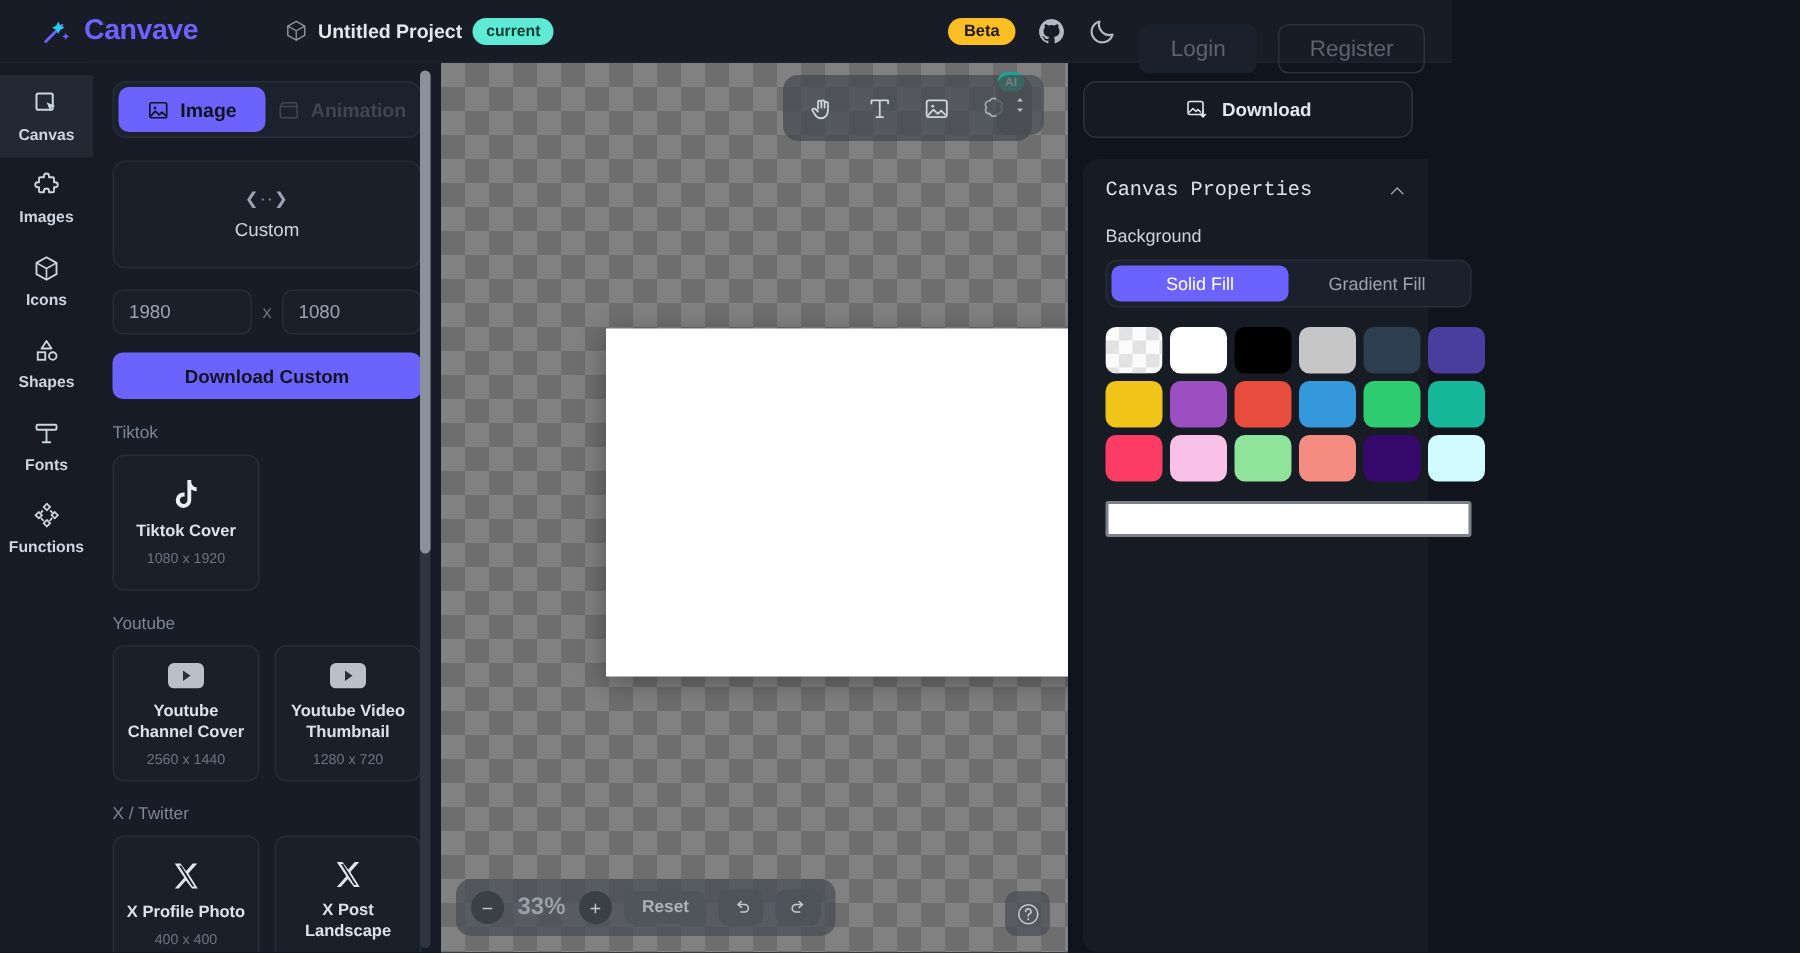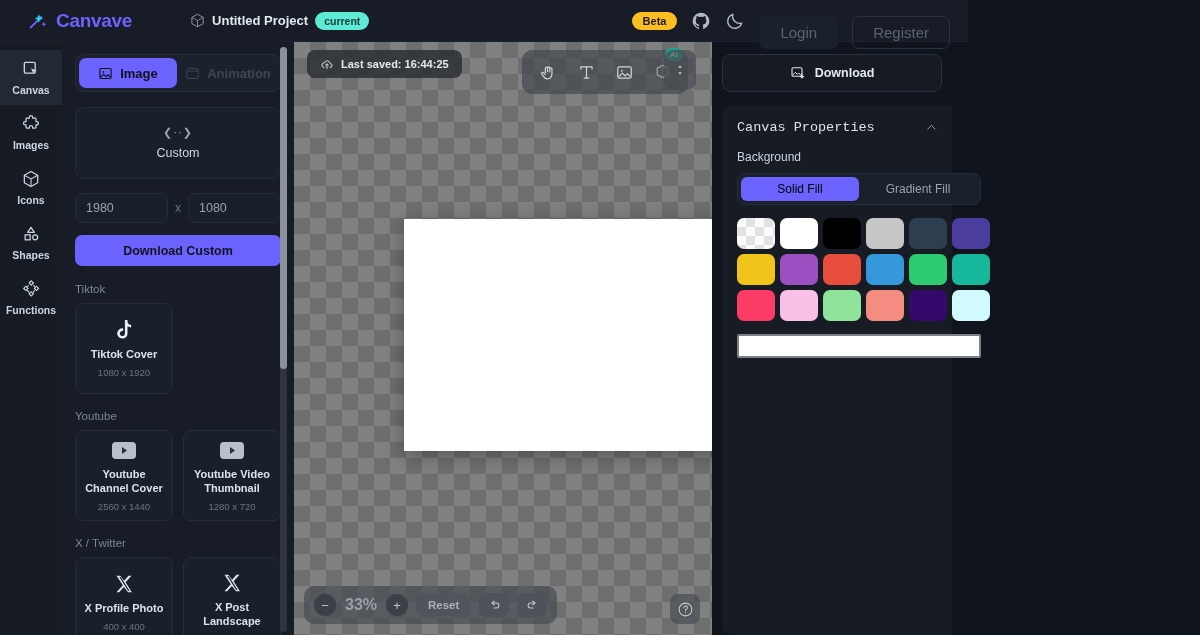--- a/index.html
+++ b/index.html
@@ -215,21 +215,21 @@
   .sub-label { font-size: 12px; color: #cbd5e1; margin: 15px 0 9px; }
   .fill-seg {
     display: flex; background: #1b212c; border: 1px solid #262d3a;
     border-radius: 8px; padding: 3px; margin-right: -1px; width: 244px;
   }
   .fill-btn {
     flex: 1; height: 24px; border-radius: 6px; font-size: 12px;
     display: flex; align-items: center; justify-content: center;
     color: #9aa3b2; cursor: pointer;
   }
-  .fill-btn.on { background: #6c63ff; color: #000000; }
+  .fill-btn.on { background: #6c63ff; color: #ffffff; }
   .swatches { display: grid; grid-template-columns: repeat(6, 38px); gap: 5px; margin-top: 13px; }
   .sw { width: 38px; height: 31px; border-radius: 7px; cursor: pointer; }
   .sw.checker-sw {
     background-image:
       linear-gradient(45deg, #e2e2e2 25%, transparent 25%, transparent 75%, #e2e2e2 75%),
       linear-gradient(45deg, #e2e2e2 25%, transparent 25%, transparent 75%, #e2e2e2 75%);
     background-size: 18px 18px; background-position: 0 0, 9px 9px; background-color: #fbfbfb;
   }
   .color-preview {
     margin-top: 13px; height: 24px; width: 244px;
@@ -294,20 +294,27 @@
         </svg>
         <div class="rail-label">Icons</div>
       </div>
       <div class="rail-item">
         <svg viewBox="0 0 24 24">
           <path d="M12 4 l4 6 h-8 z" fill="none" stroke="#cbd5e1" stroke-width="1.5" stroke-linejoin="round"></path>
           <rect x="5" y="13" width="6" height="6" fill="none" stroke="#cbd5e1" stroke-width="1.5"></rect>
           <circle cx="17" cy="16" r="3" fill="none" stroke="#cbd5e1" stroke-width="1.5"></circle>
         </svg>
         <div class="rail-label">Shapes</div>
+      </div>
+      <div class="rail-item">
+        <svg viewBox="0 0 24 24">
+          <rect x="4" y="5" width="16" height="4" rx="1" fill="none" stroke="#cbd5e1" stroke-width="1.5"></rect>
+          <path d="M12 9 V19 M9 19 h6" fill="none" stroke="#cbd5e1" stroke-width="1.5" stroke-linecap="round"></path>
+        </svg>
+        <div class="rail-label">Fonts</div>
       </div>
       <div class="rail-item">
         <svg viewBox="0 0 24 24">
           <g fill="none" stroke="#cbd5e1" stroke-width="1.4">
             <rect x="10.5" y="3" width="3.6" height="3.6" transform="rotate(45 12.3 4.8)"></rect>
             <rect x="4" y="9.5" width="3.6" height="3.6" transform="rotate(45 5.8 11.3)"></rect>
             <rect x="16.8" y="9.5" width="3.6" height="3.6" transform="rotate(45 18.6 11.3)"></rect>
             <rect x="10.5" y="16" width="3.6" height="3.6" transform="rotate(45 12.3 17.8)"></rect>
             <path d="M9 7.5 L7.5 9.5 M15 7.5 L16.8 9.5 M7.5 13.5 L9.8 16 M16.5 13.5 L14.5 16"></path>
           </g>
@@ -409,27 +416,20 @@
 
       <div class="panel-scroll">
           <i></i>
         </div>
     </div>
 
     <div class="canvas-wrap">
       <div class="checker"></div>
       <div class="artboard"></div>
 
-      <div class="saved-pill">
-        <svg viewBox="0 0 24 24">
-          <path d="M7 18a4 4 0 0 1 .4-8 5.2 5.2 0 0 1 10 1.2A3.4 3.4 0 0 1 17 18" fill="none" stroke="#e5e7eb" stroke-width="1.6" stroke-linecap="round"></path>
-          <path d="M12 20 V12 M9.5 14.2 L12 11.7 l2.5 2.5" fill="none" stroke="#e5e7eb" stroke-width="1.6" stroke-linecap="round" stroke-linejoin="round"></path>
-        </svg>
-        <span>Last saved: 16:44:25</span>
-      </div>
 
       <div class="tool-bar">
         <div class="tool">
           <svg viewBox="0 0 24 24">
             <path d="M8 12V6.5a1.4 1.4 0 0 1 2.8 0V11m0-4.6a1.4 1.4 0 0 1 2.8 0V11m0-3.4a1.4 1.4 0 0 1 2.8 0V13c0 4-2.3 7-5.9 7-2.6 0-4-1.3-5.2-3.4L3.6 14a1.4 1.4 0 0 1 2.3-1.6L8 14.5" fill="none" stroke="#cfd5dc" stroke-width="1.5" stroke-linecap="round" stroke-linejoin="round"></path>
           </svg>
         </div>
         <div class="tool">
           <svg viewBox="0 0 24 24">
             <path d="M5 5 h14 M5 5 v2.5 M19 5 v2.5 M12 5 v14 M9.2 19 h5.6" fill="none" stroke="#cfd5dc" stroke-width="1.5" stroke-linecap="round"></path>

